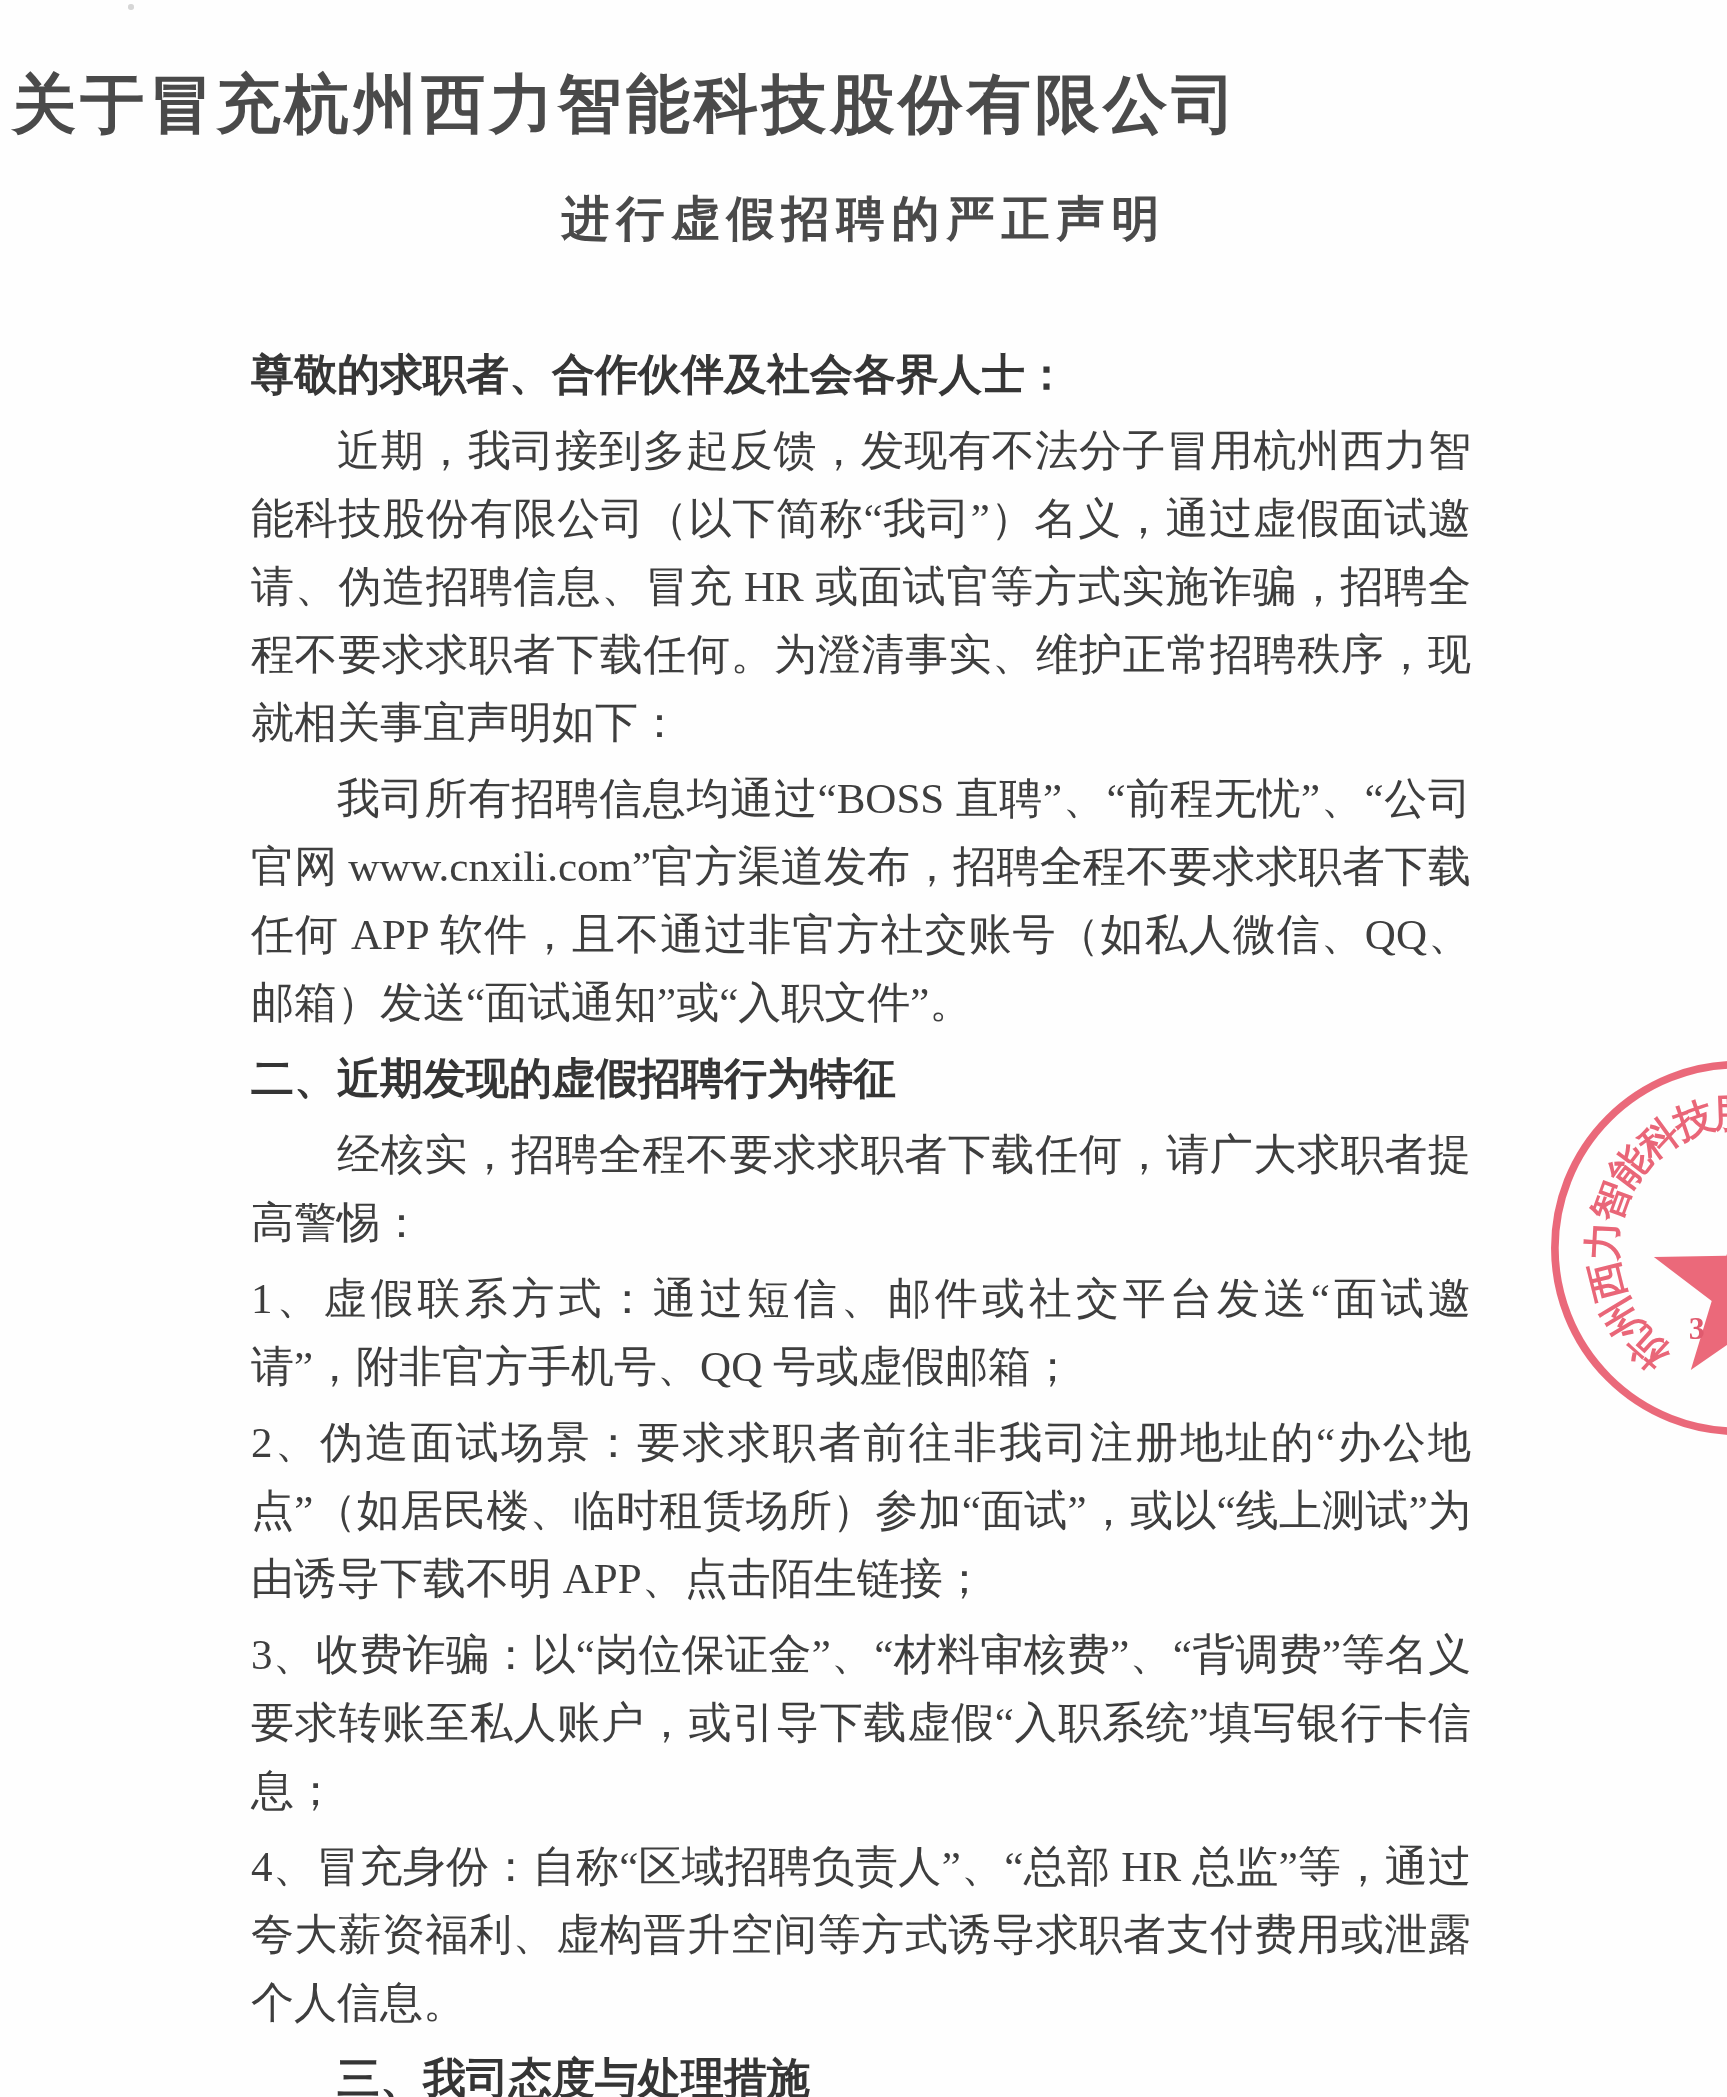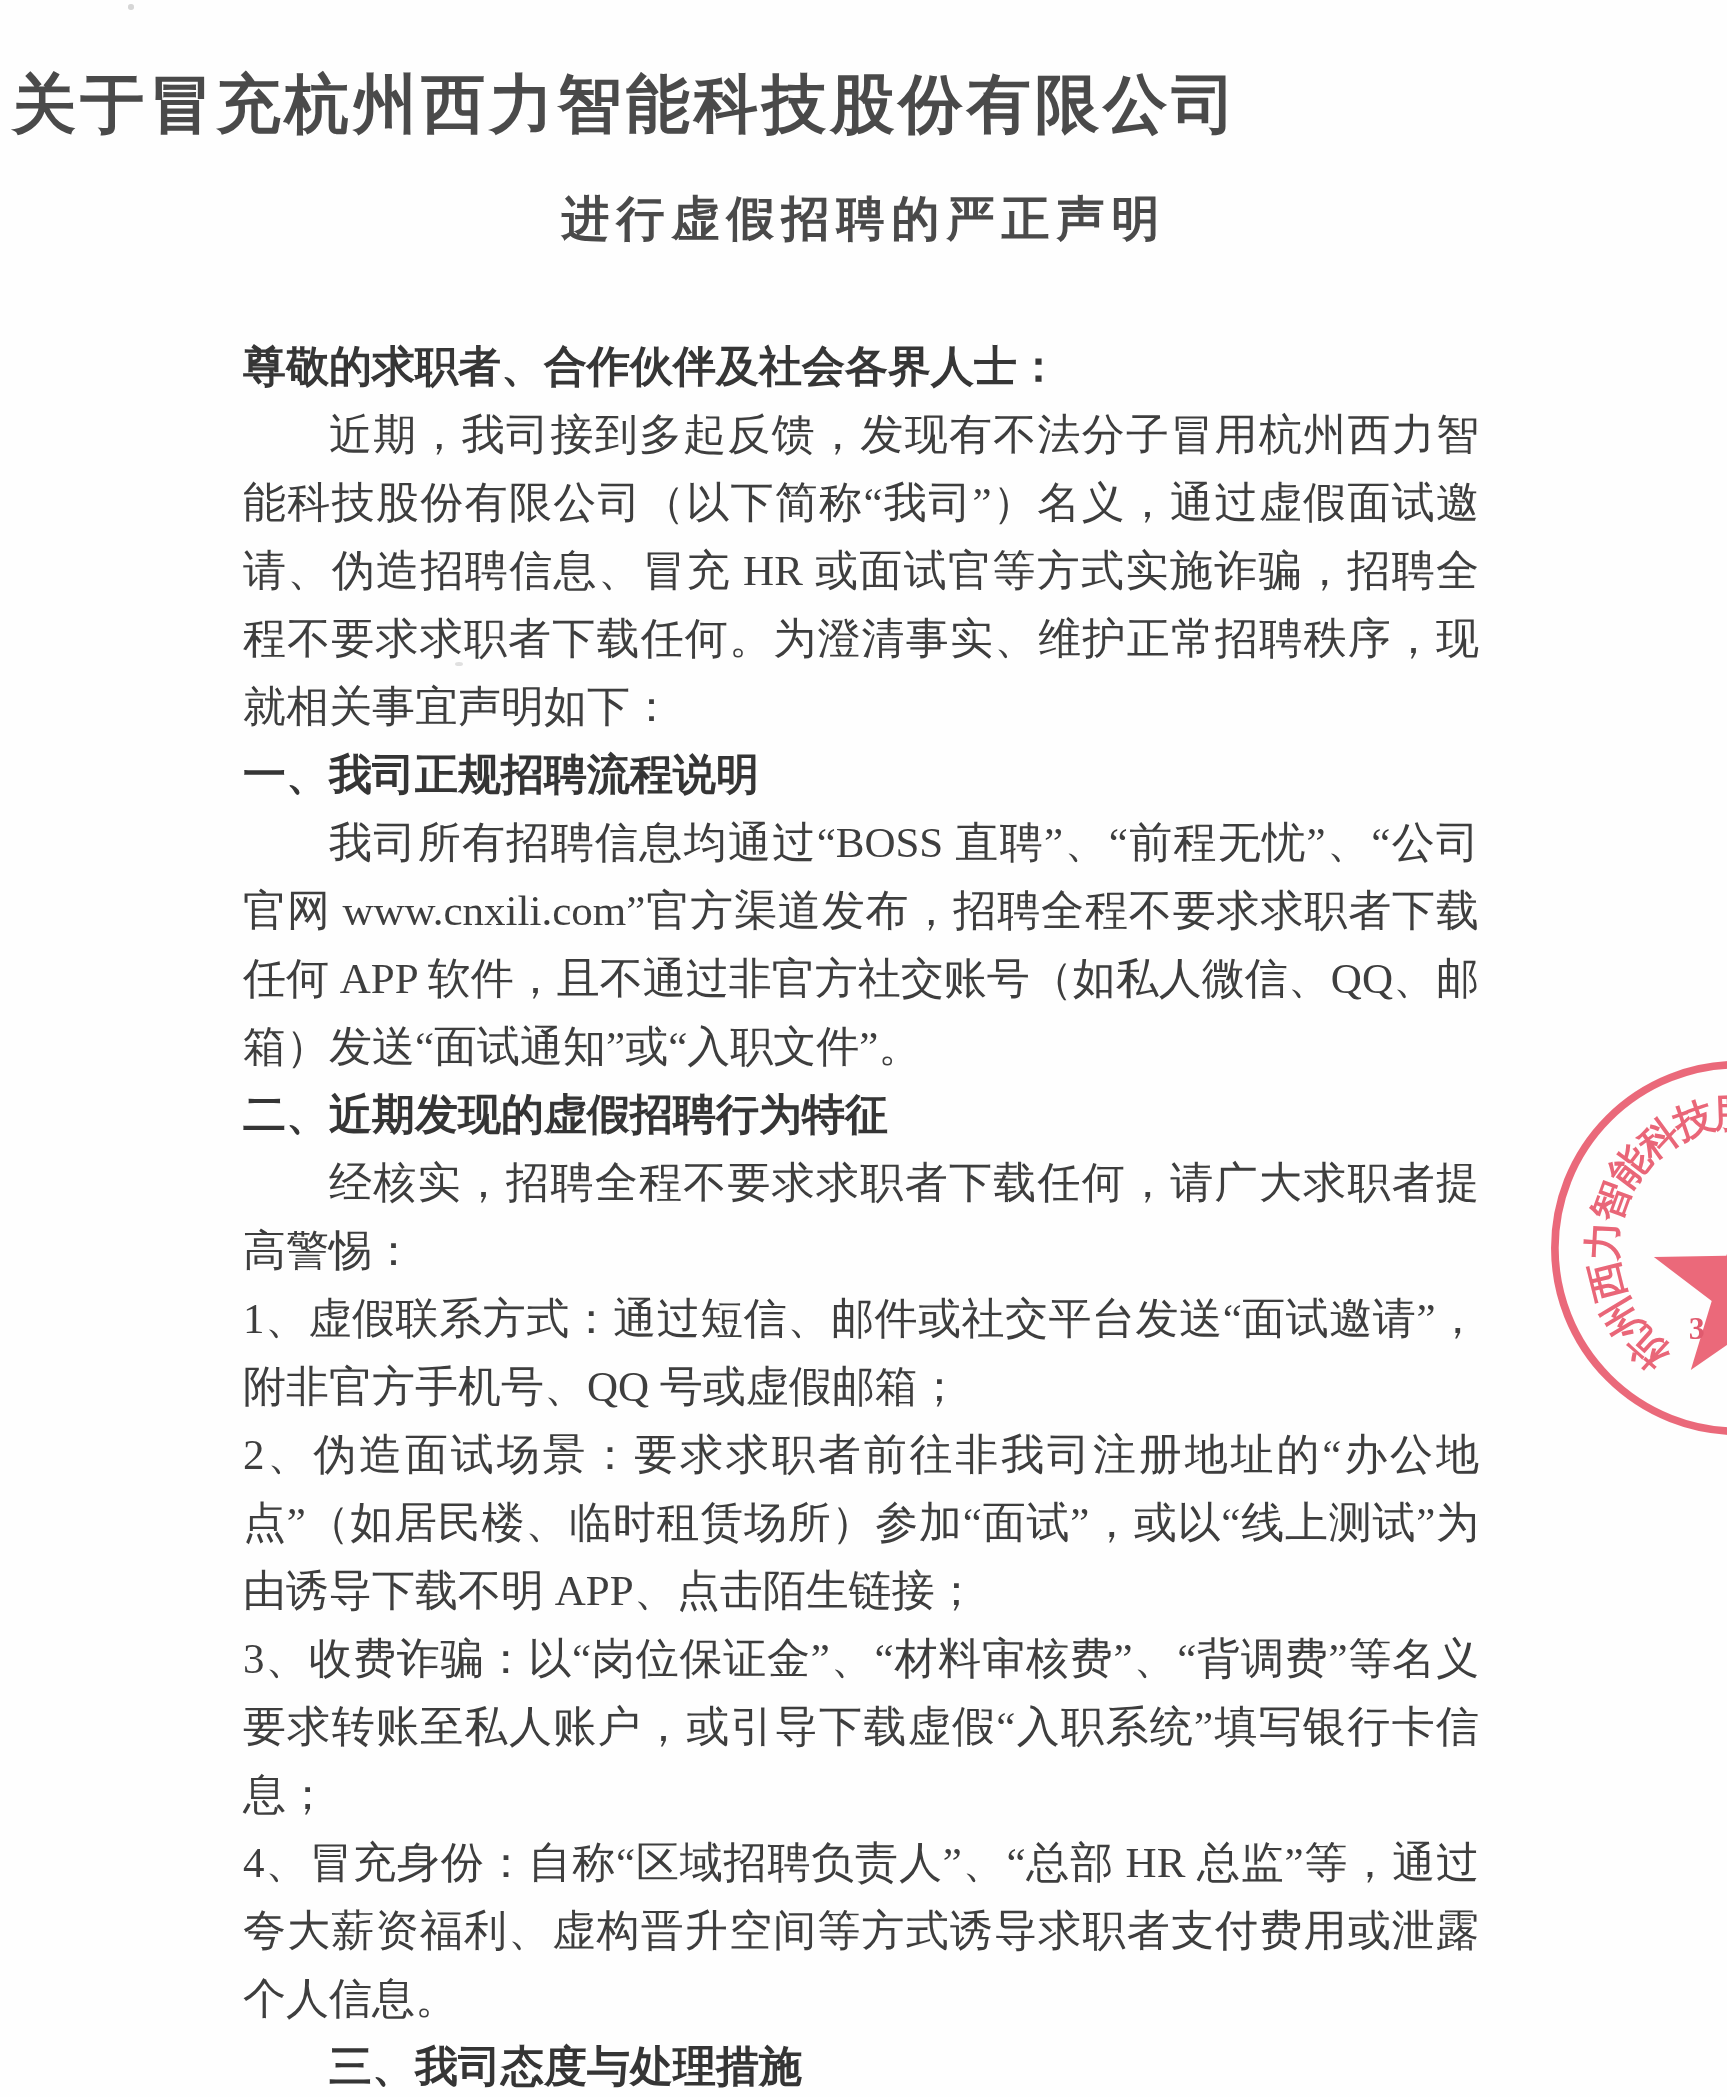--- a/index.html
+++ b/index.html
@@ -23,21 +23,21 @@
     text-align: center;
     font-size: 48px; font-weight: bold; color: #4a4a4a;
     letter-spacing: 7px; white-space: nowrap;
   }
 
   .body-text {
     position: absolute; left: 243px; top: 333px; width: 1236px;
     font-size: 43px; line-height: 68px; color: #3e3e3e;
     text-align: justify;
   }
-  .body-text p { margin: 0; padding: 0; }
+  .body-text p { margin: 8px; padding: 0; }
   .salutation { font-weight: bold; color: #363636; }
   .indent { text-indent: 2em; }
   .sec-heading { font-weight: bold; color: #353535; }
   .sec-heading.indented { text-indent: 2em; }
 
   
   .stamp { position: absolute; left: 1464px; top: 1011px; width: 264px; height: 474px; }
   .stamp svg { display: block; }
   .stamp text {
     font-family: "Liberation Serif", "DejaVu Serif", serif;
@@ -55,21 +55,20 @@
 <div class="scan-page">
 
   <div class="doc-title-line1">关于冒充杭州西力智能科技股份有限公司</div>
   <div class="doc-title-line2">进行虚假招聘的严正声明</div>
 
   <div class="body-text">
     <p class="salutation">尊敬的求职者、合作伙伴及社会各界人士：</p>
 
     <p class="indent">近期，我司接到多起反馈，发现有不法分子冒用杭州西力智能科技股份有限公司（以下简称“我司”）名义，通过虚假面试邀请、伪造招聘信息、冒充 HR 或面试官等方式实施诈骗，招聘全程不要求求职者下载任何。为澄清事实、维护正常招聘秩序，现就相关事宜声明如下：</p>
 
-    <p class="sec-heading">一、我司正规招聘流程说明</p>
     <p class="indent">我司所有招聘信息均通过“BOSS 直聘”、“前程无忧”、“公司官网 www.cnxili.com”官方渠道发布，招聘全程不要求求职者下载任何 APP 软件，且不通过非官方社交账号（如私人微信、QQ、邮箱）发送“面试通知”或“入职文件”。</p>
 
     <p class="sec-heading">二、近期发现的虚假招聘行为特征</p>
     <p class="indent">经核实，招聘全程不要求求职者下载任何，请广大求职者提高警惕：</p>
     <p>1、虚假联系方式：通过短信、邮件或社交平台发送“面试邀请”，附非官方手机号、QQ 号或虚假邮箱；</p>
     <p>2、伪造面试场景：要求求职者前往非我司注册地址的“办公地点”（如居民楼、临时租赁场所）参加“面试”，或以“线上测试”为由诱导下载不明 APP、点击陌生链接；</p>
     <p>3、收费诈骗：以“岗位保证金”、“材料审核费”、“背调费”等名义要求转账至私人账户，或引导下载虚假“入职系统”填写银行卡信息；</p>
     <p>4、冒充身份：自称“区域招聘负责人”、“总部 HR 总监”等，通过夸大薪资福利、虚构晋升空间等方式诱导求职者支付费用或泄露个人信息。</p>
 
     <p class="sec-heading indented">三、我司态度与处理措施</p>

